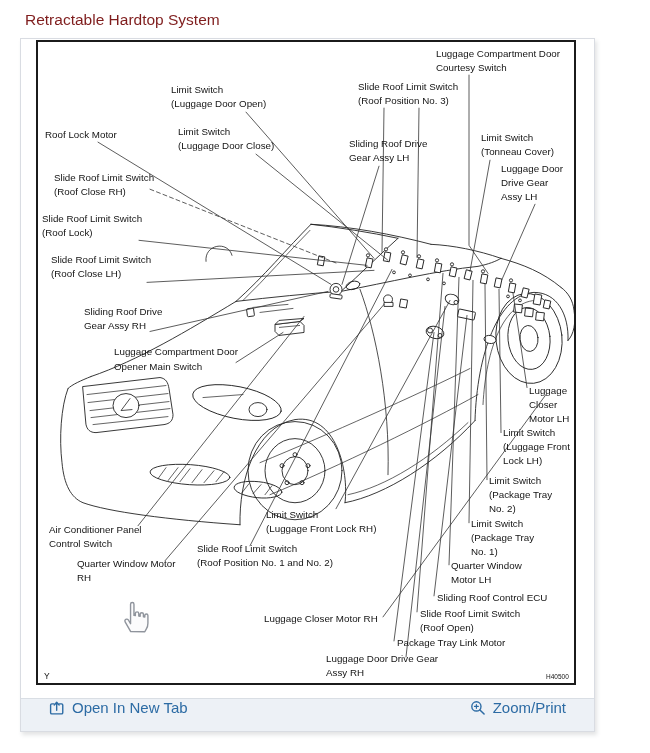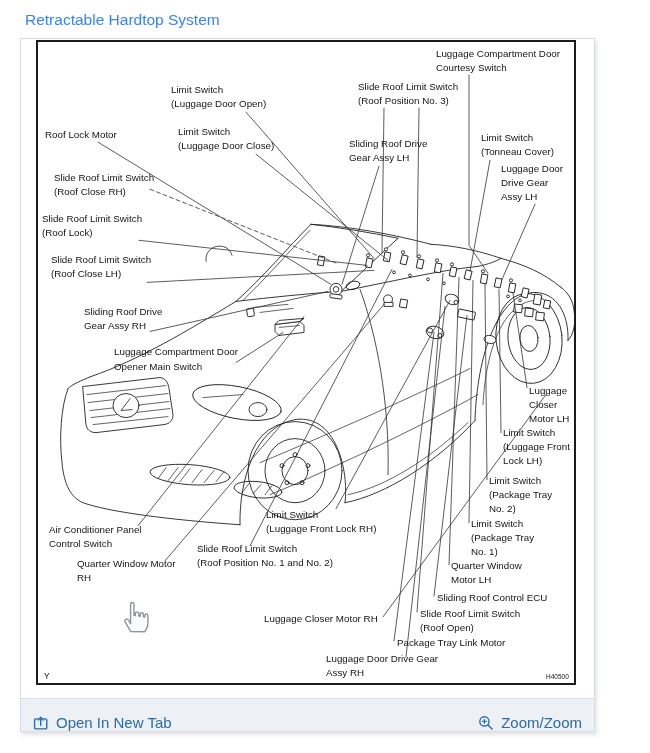--- a/index.html
+++ b/index.html
@@ -1,36 +1,36 @@
 <!DOCTYPE html>
 <html><head>
 <meta charset="utf-8">
 <style>
   html,body{margin:0;padding:0;}
   body{
     width:650px;height:753px;position:relative;background:#ffffff;
     font-family:"Liberation Sans",sans-serif;overflow:hidden;
   }
   .page-title{
-    position:absolute;left:25px;top:11px;font-size:15.5px;color:#3b82f6;
+    position:absolute;left:25px;top:11px;font-size:15.5px;color:#7f1d1d;
   }
   .viewer-card{
     position:absolute;left:20px;top:38px;width:575px;height:694px;
     background:#fff;border:1px solid #d9dce2;box-sizing:border-box;
     box-shadow:2px 3px 4px rgba(60,64,70,.14);
   }
   .diagram-frame{
     position:absolute;left:15px;top:1px;width:540px;height:645px;
     border:2px solid #1b1b1b;box-sizing:border-box;background:#fff;
   }
   .diagram-frame svg{position:absolute;left:0;top:0;width:100%;height:100%;}
   .viewer-footer{
     position:absolute;left:0;right:0;bottom:0;height:33px;background:#edf1f6;
-    border-top:1px solid #d9dee4;display:flex;align-items:flex-end;
-    justify-content:space-between;padding:0 12px;box-sizing:border-box;
+    border-top:1px solid #d9dee4;display:flex;align-items:flex-start;
+    justify-content:space-between;padding:0 28px;box-sizing:border-box;
   }
   .footer-link{
     display:flex;align-items:center;gap:7px;color:#2c6ba4;font-size:15px;
     text-decoration:none;cursor:pointer;white-space:nowrap;
   }
   .footer-link svg{display:block;}
   text.lbl{font-family:"Liberation Sans",sans-serif;font-size:9.8px;fill:#141414;}
   text.tiny{font-family:"Liberation Sans",sans-serif;font-size:6.5px;fill:#141414;}
   text.mark{font-family:"Liberation Sans",sans-serif;font-size:8.5px;fill:#141414;}
 </style>
@@ -256,17 +256,17 @@
         <path d="M7.2 9.6 V2.4 M4.9 4.6 L7.2 2.2 L9.5 4.6" fill="none" stroke="#2c6ba4" stroke-width="1.3" stroke-linecap="round" stroke-linejoin="round"></path>
       </svg>
       <span>Open In New Tab</span>
     </a>
     <a class="footer-link">
       <svg width="16" height="16" viewBox="0 0 15 15">
         <circle cx="6" cy="6" r="4.3" fill="none" stroke="#2c6ba4" stroke-width="1.3"></circle>
         <path d="M9.3 9.3 L13.2 13.2" stroke="#2c6ba4" stroke-width="1.4" stroke-linecap="round"></path>
         <path d="M6 4.2 V7.8 M4.2 6 H7.8" stroke="#2c6ba4" stroke-width="1.1" stroke-linecap="round"></path>
       </svg>
-      <span>Zoom/Zoom</span>
+      <span>Zoom/Print</span>
     </a>
   </div>
 
 </div>
 
 </body></html>

